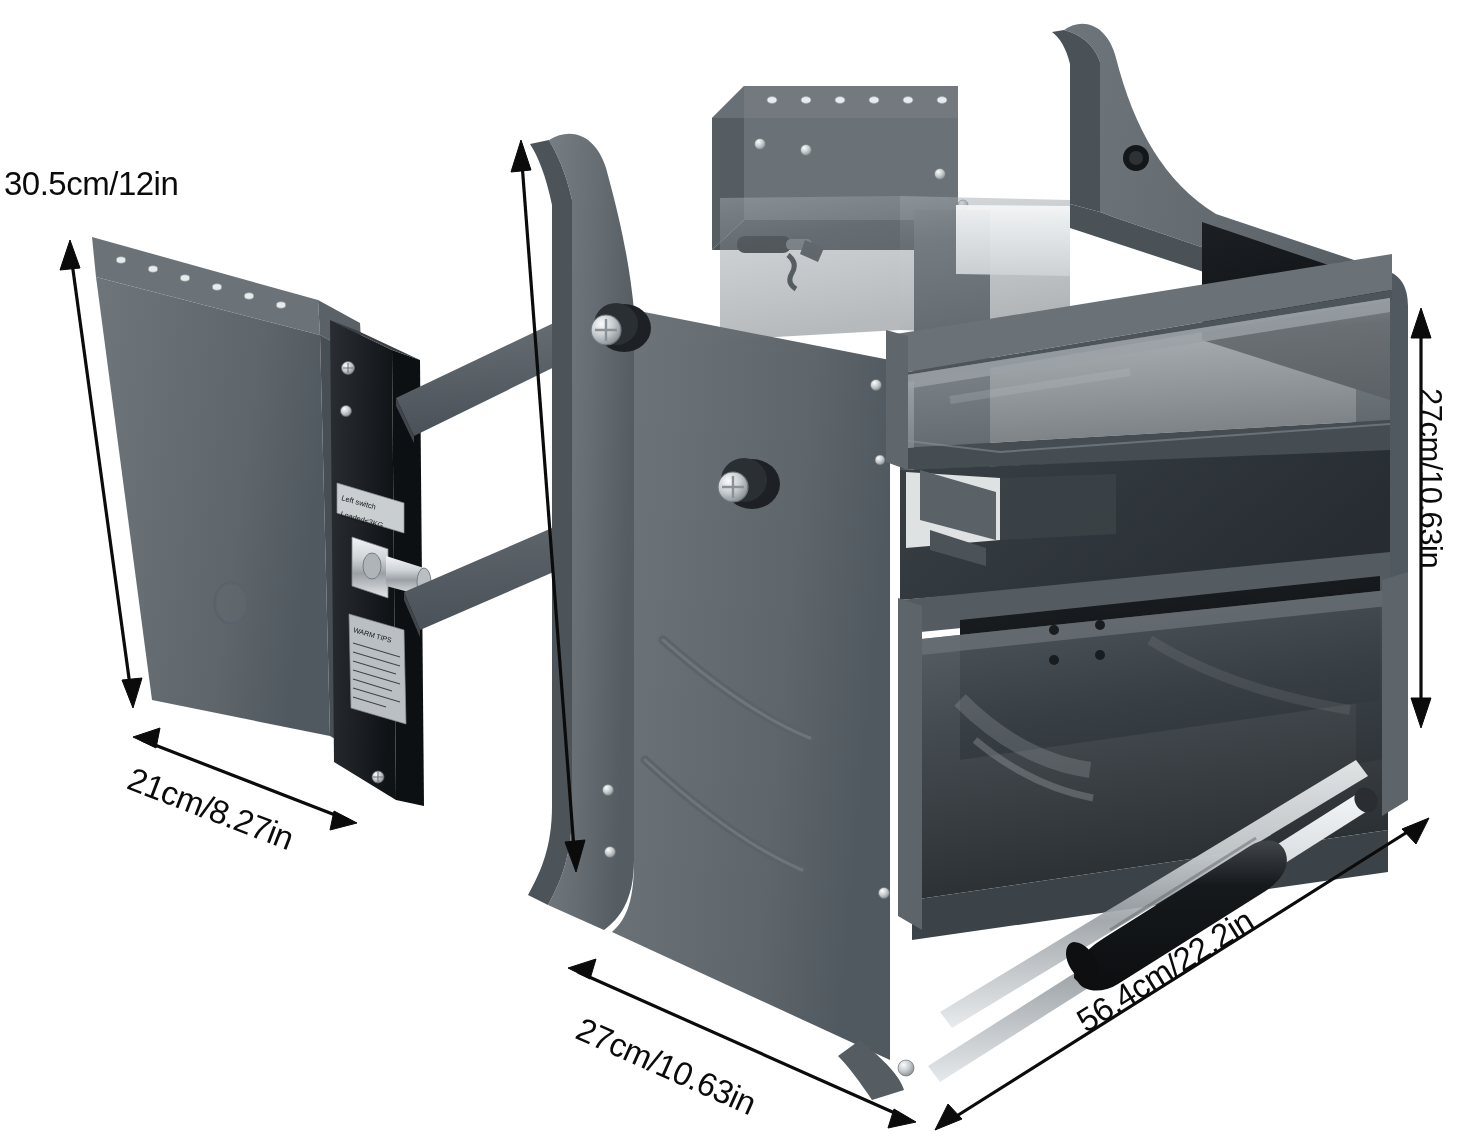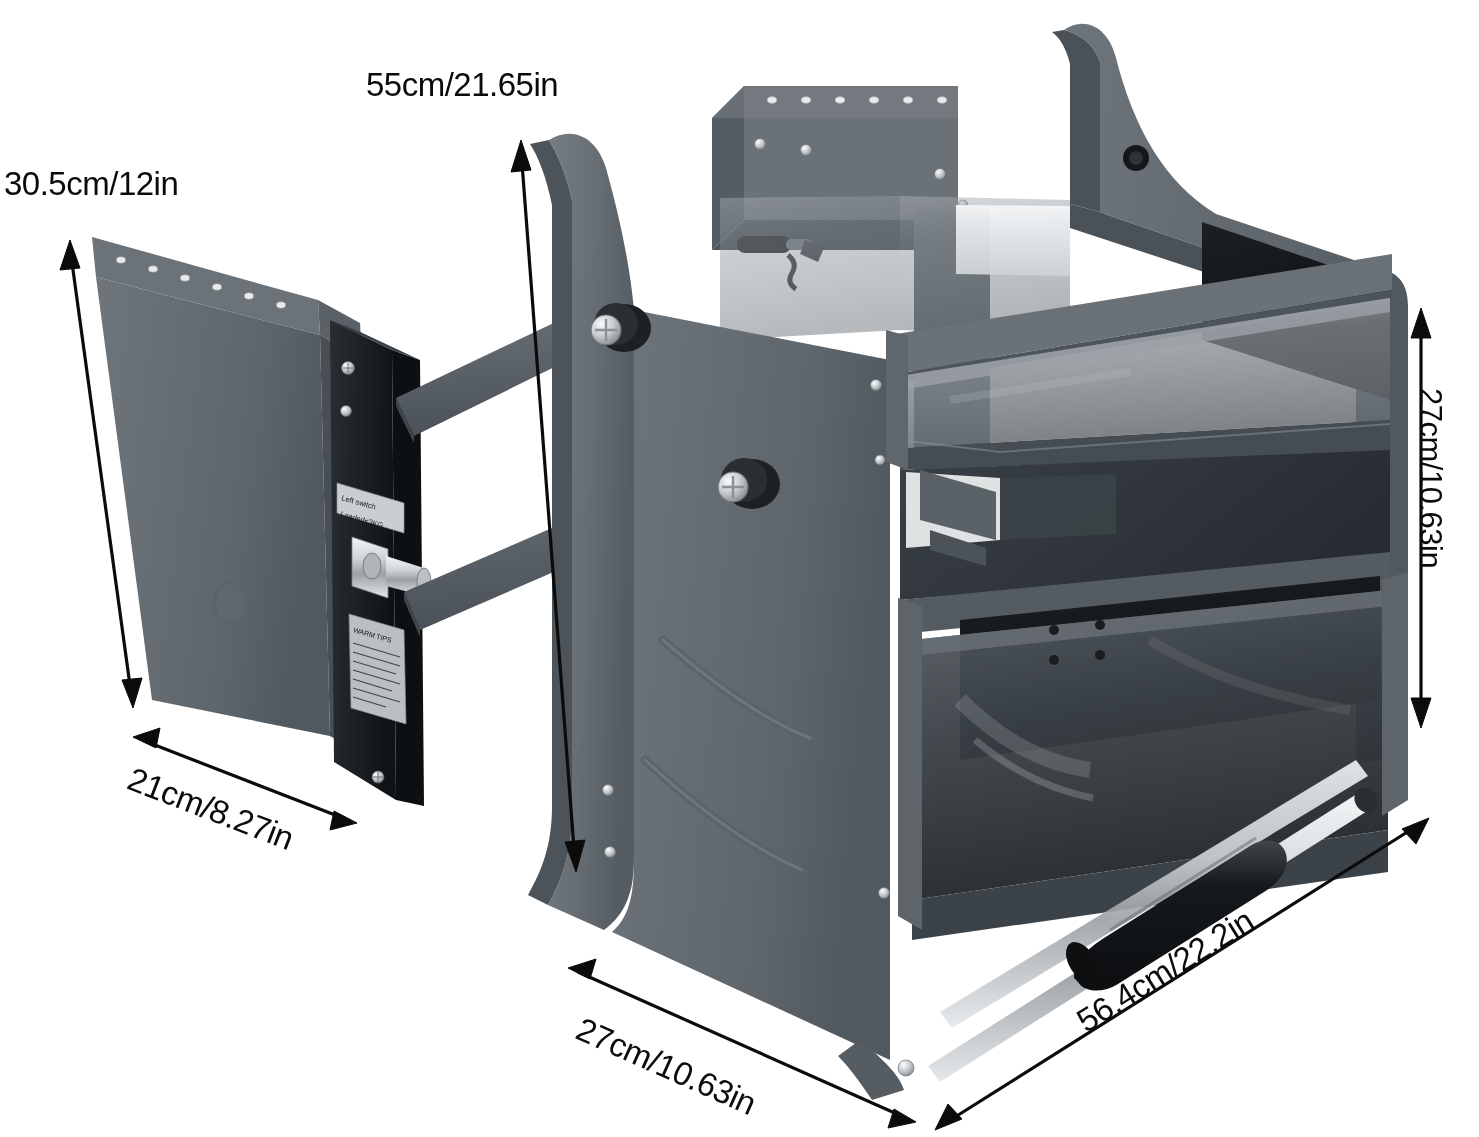--- a/index.html
+++ b/index.html
@@ -375,21 +375,20 @@
       <g>
         <line x1="944" y1="1124" x2="1420" y2="824" stroke-width="3.2"></line>
         <path d="M935,1130 L948,1104 L962,1119 Z"></path>
         <path d="M1429,818 L1416,844 L1402,829 Z"></path>
       </g>
     </g>
   </svg>
 
   <div class="dim-label" style="left:4px;top:165px;font-size:33px;text-align:center;">30.5cm/12in</div>
 
-  <div class="dim-label" style="left:366px;top:66px;font-size:33px;">55cm/21.65in</div>
 
   <div class="dim-label" style="left:136px;top:760px;font-size:33px;transform:rotate(21deg);transform-origin:0 0;">21cm/8.27in</div>
 
   <div class="dim-label" style="left:1448px;top:388px;font-size:31px;transform:rotate(90deg);transform-origin:0 0;">27cm/10.63in</div>
 
   <div class="dim-label" style="left:586px;top:1010px;font-size:33px;transform:rotate(24deg);transform-origin:0 0;">27cm/10.63in</div>
 
   <div class="dim-label" style="left:1070px;top:1008px;font-size:33px;transform:rotate(-32deg);transform-origin:0 0;">56.4cm/22.2in</div>
 
 </div>

